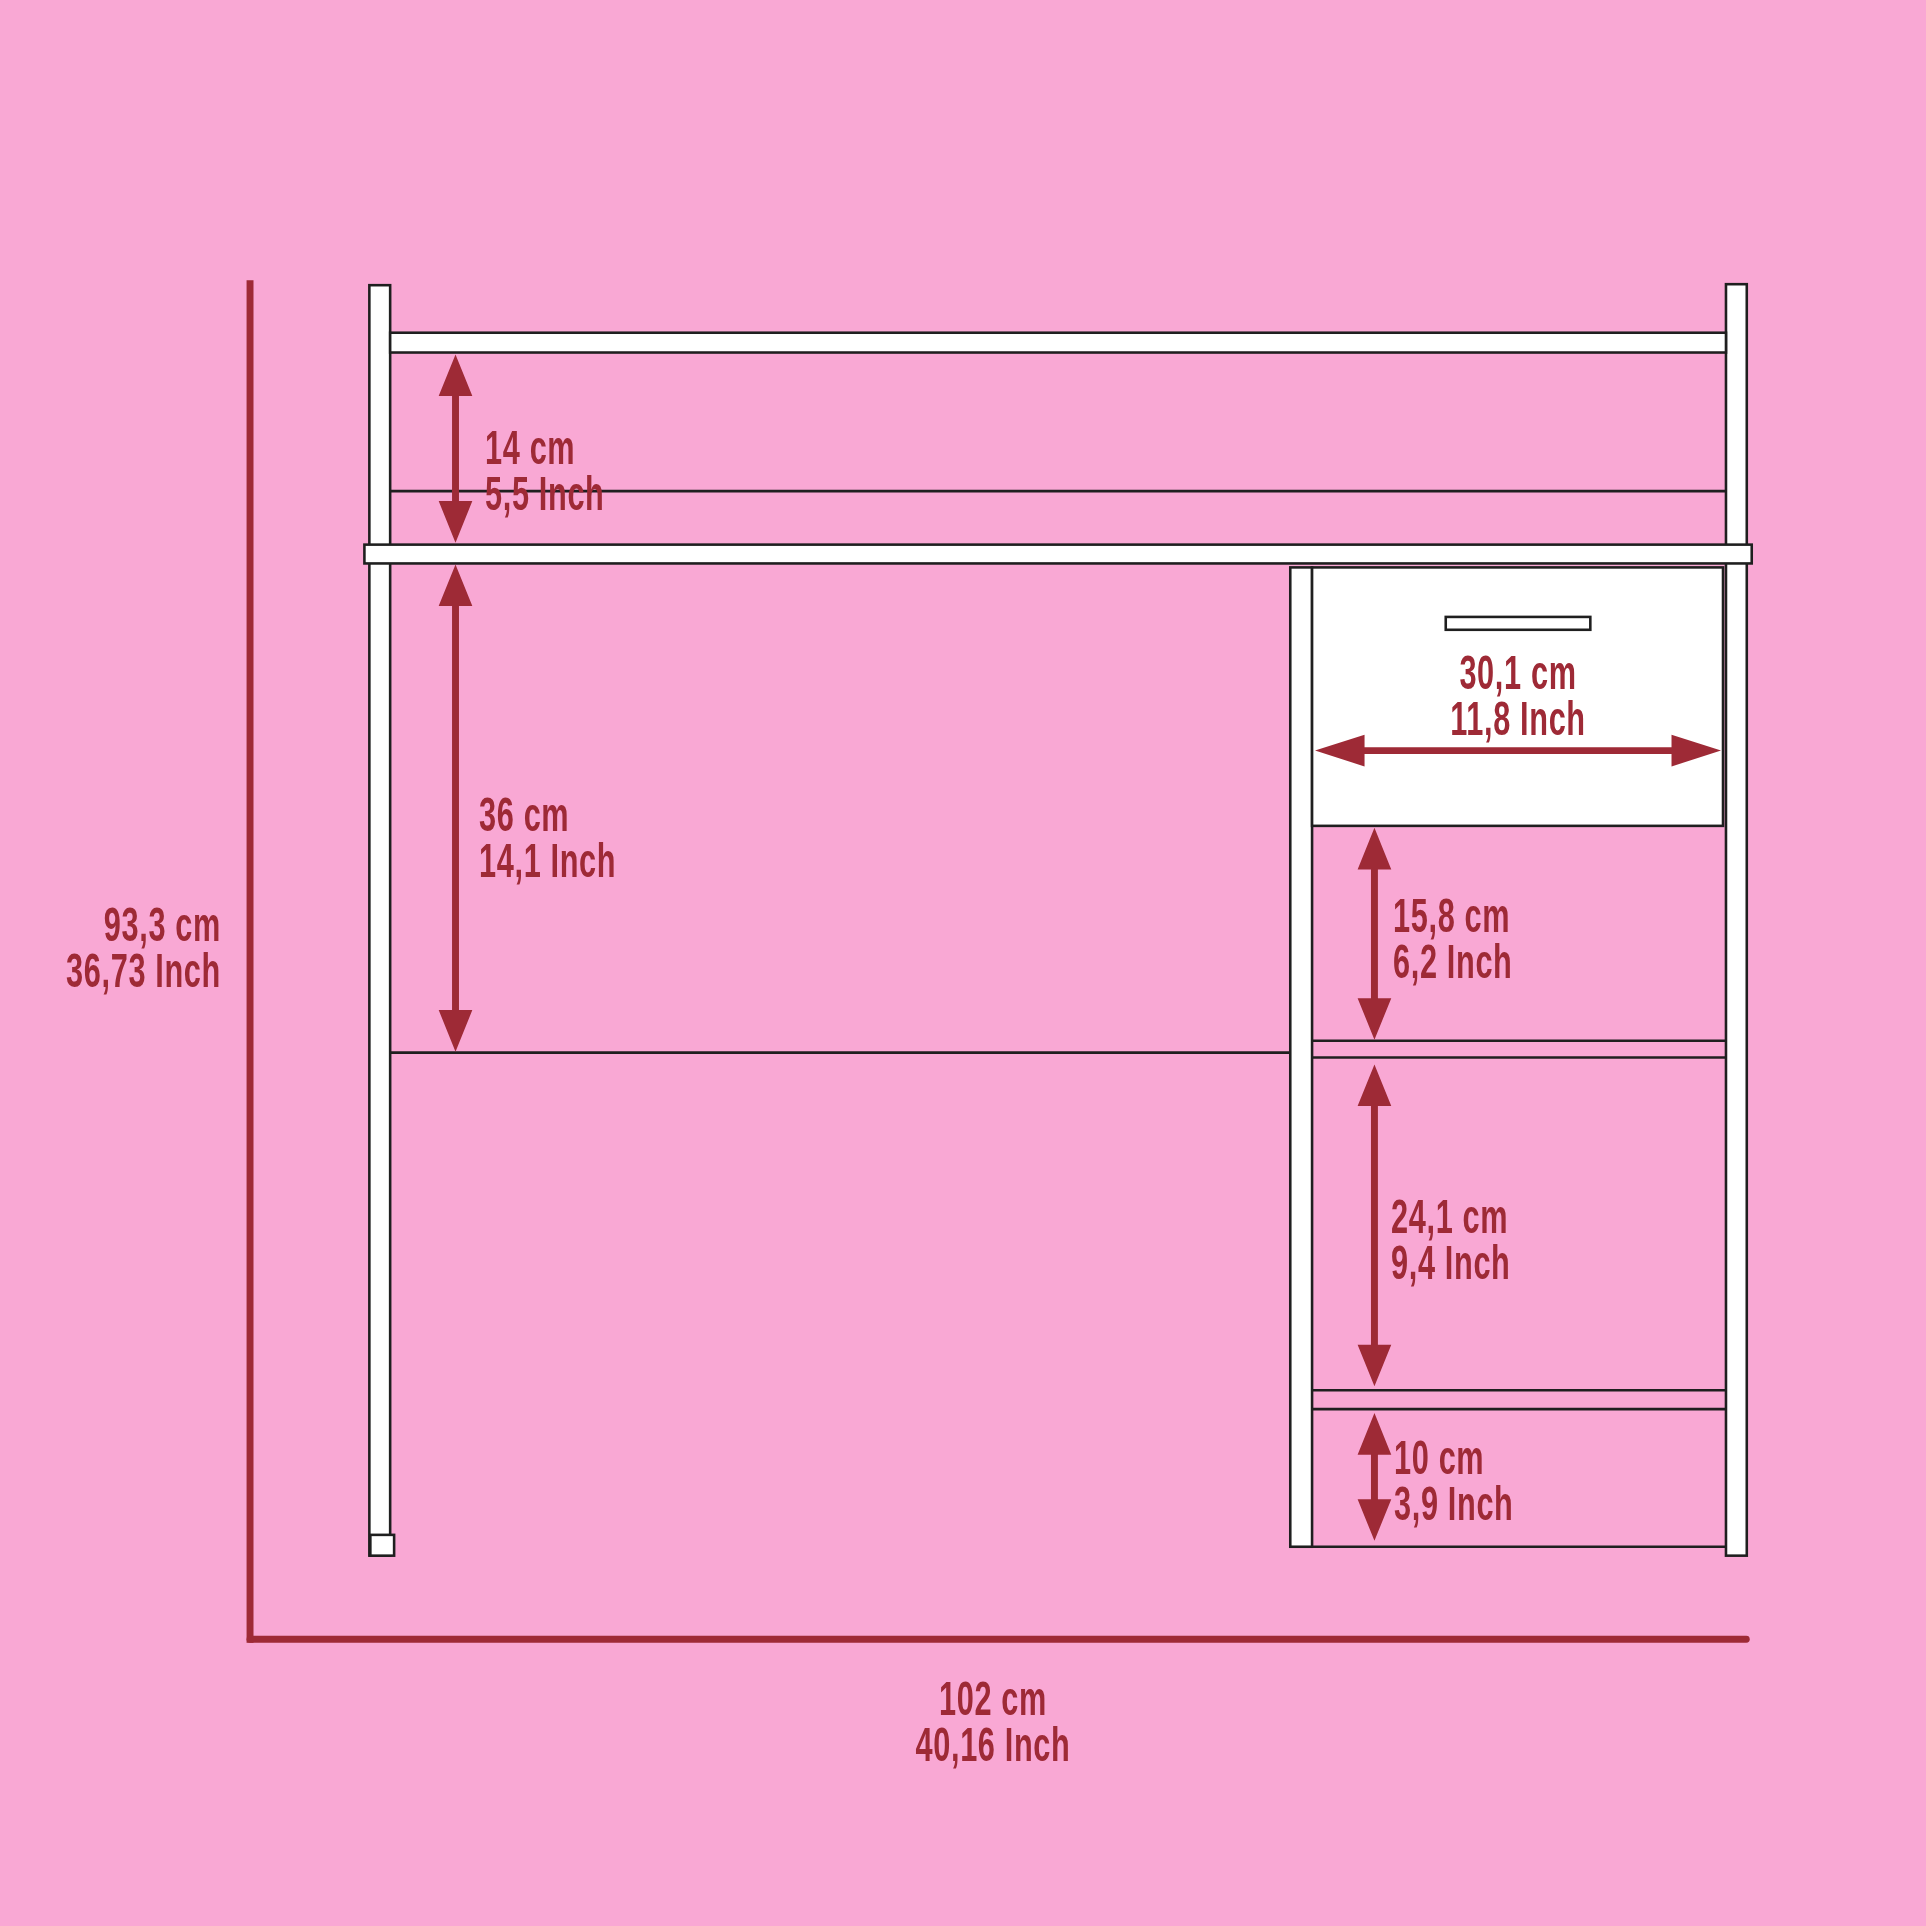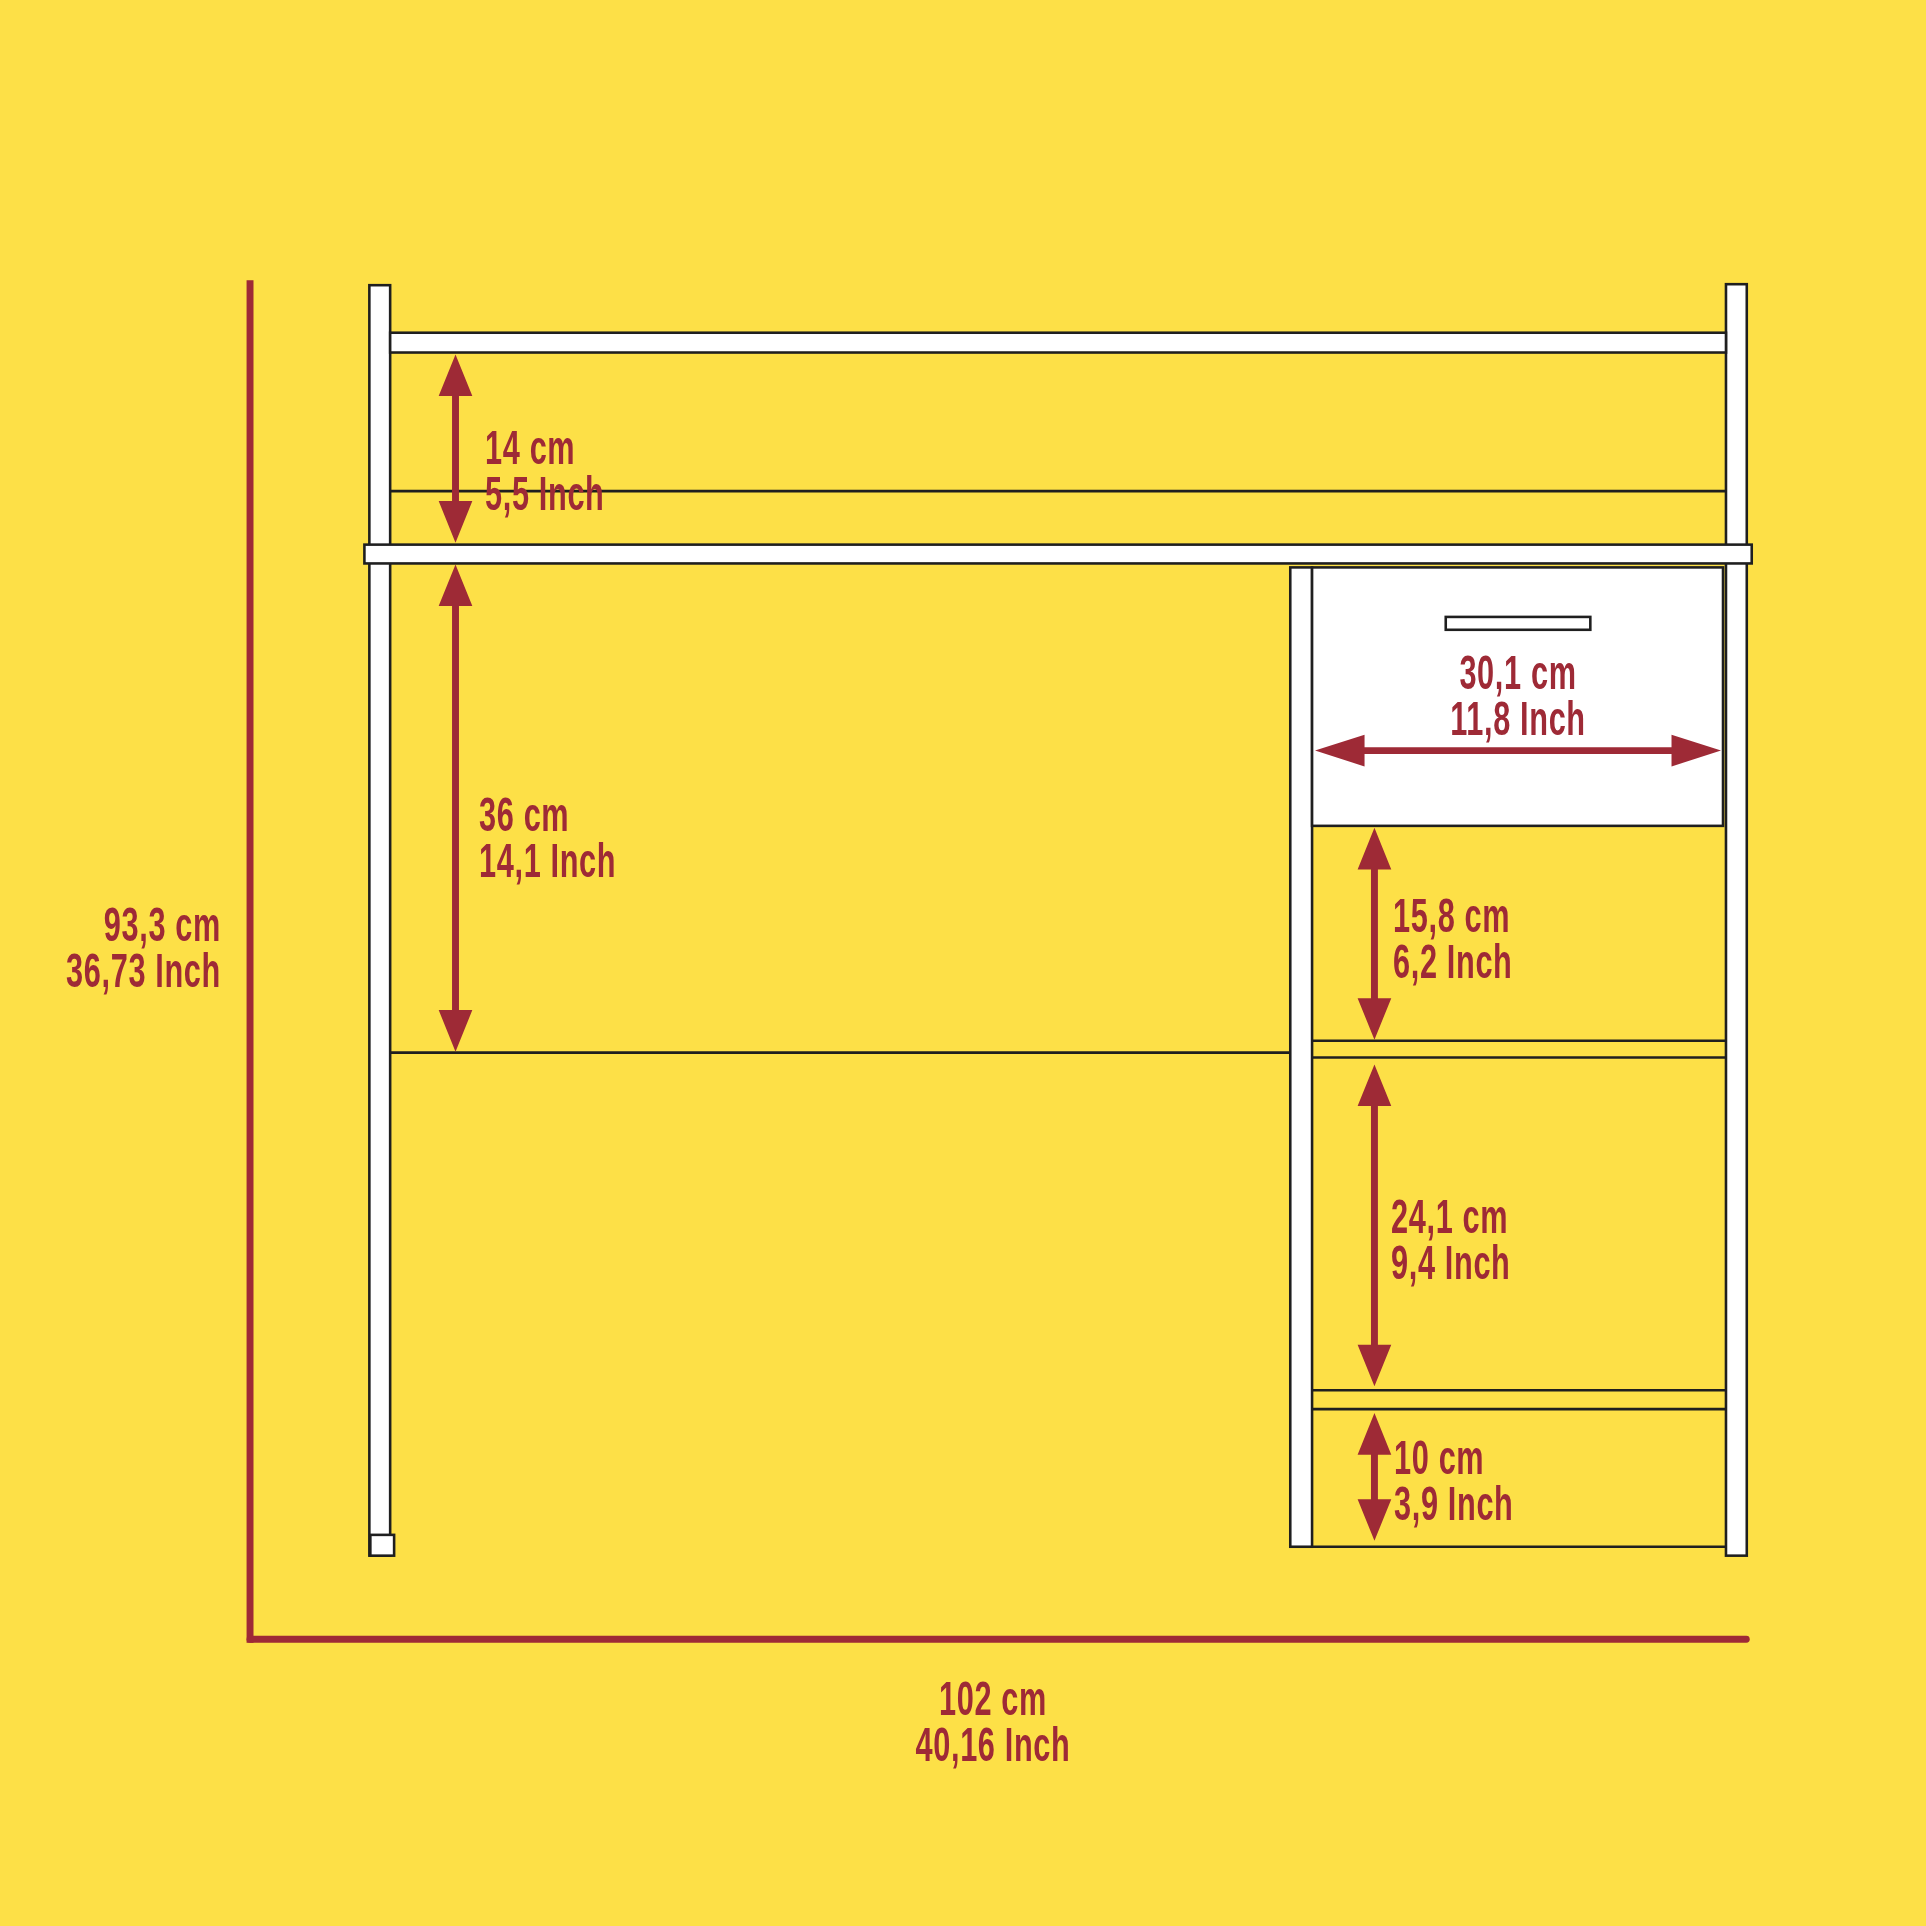--- a/index.html
+++ b/index.html
@@ -1,19 +1,19 @@
 <!DOCTYPE html>
 <html><head>
 <meta charset="utf-8">
 <style>
   html,body{margin:0;padding:0;background:#ffffff;}
   .canvas{
     position:relative;
     width:1927px;height:1927px;
-    background:#fde047;
+    background:#f9a8d4;
     overflow:hidden;
     font-family:"Liberation Sans","DejaVu Sans",sans-serif;
   }
   .drawing{position:absolute;left:0;top:0;}
   .dim-label{
     position:absolute;
     color:#9e2a36;
     font-weight:bold;
     font-size:48px;
     line-height:46px;

